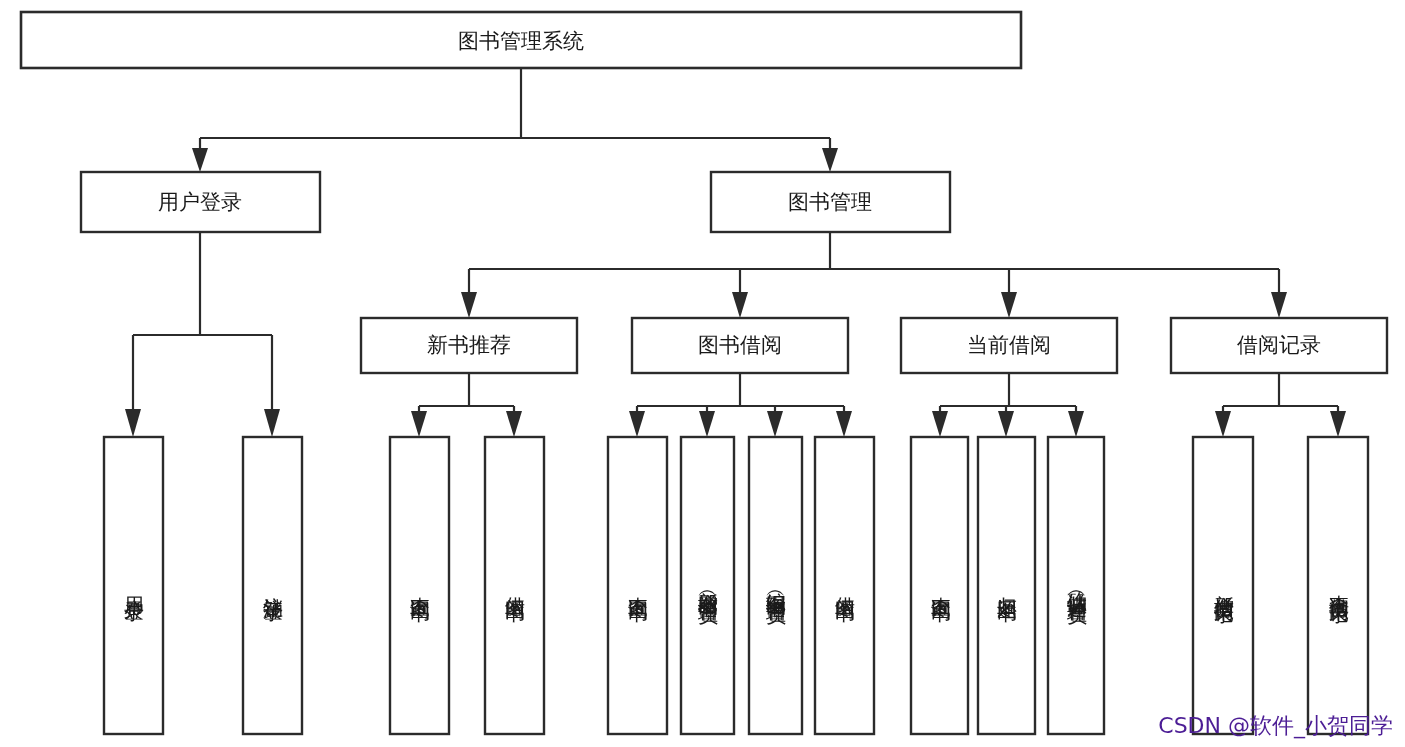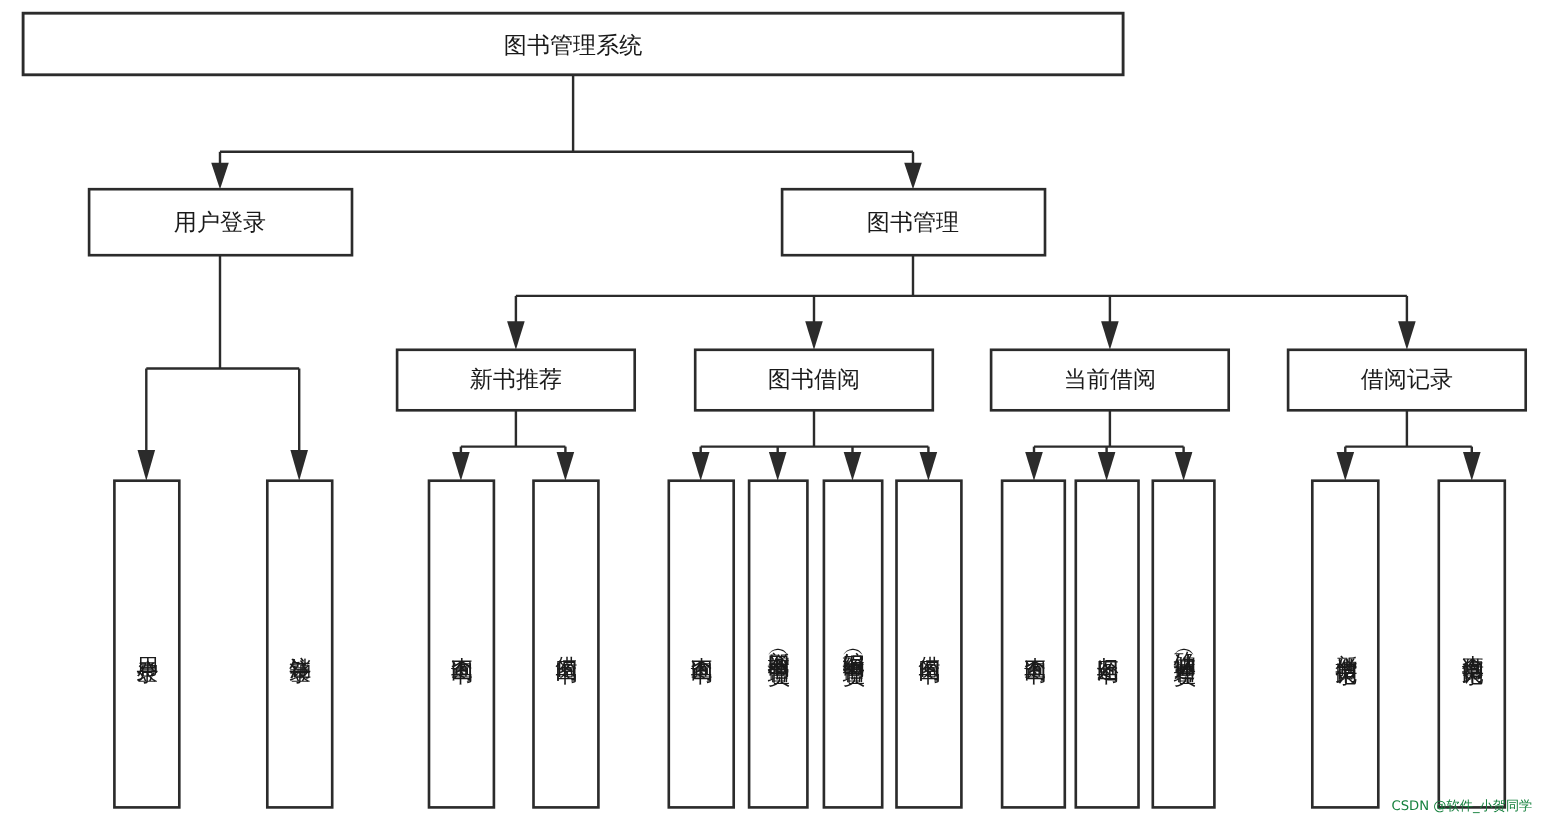--- a/index.html
+++ b/index.html
@@ -56,22 +56,22 @@
   }
   .arrow-head {
     fill: #2b2b2b;
     stroke: none;
   }
   .watermark-text {
     position: absolute;
     right: 12px;
     bottom: 6px;
     font-family: "DejaVu Sans", "Liberation Sans", sans-serif;
-    font-size: 12px;
-    color: #15803d;
+    font-size: 22px;
+    color: #4c1d95;
     white-space: nowrap;
     user-select: none;
   }
 </style>
 </head>
 <body>
 
 <div id="diagram-root">
 
   <svg class="diagram-canvas" viewBox="0 0 1405 747" xmlns="http://www.w3.org/2000/svg">

